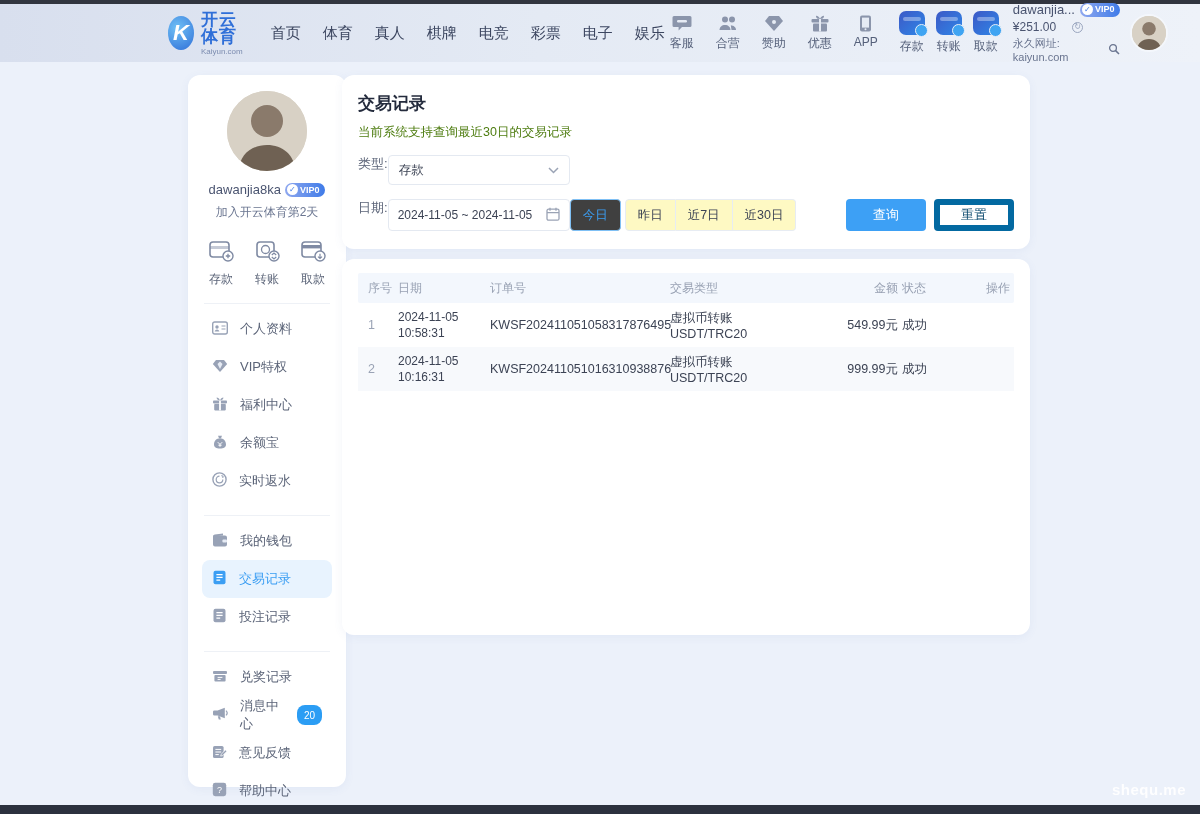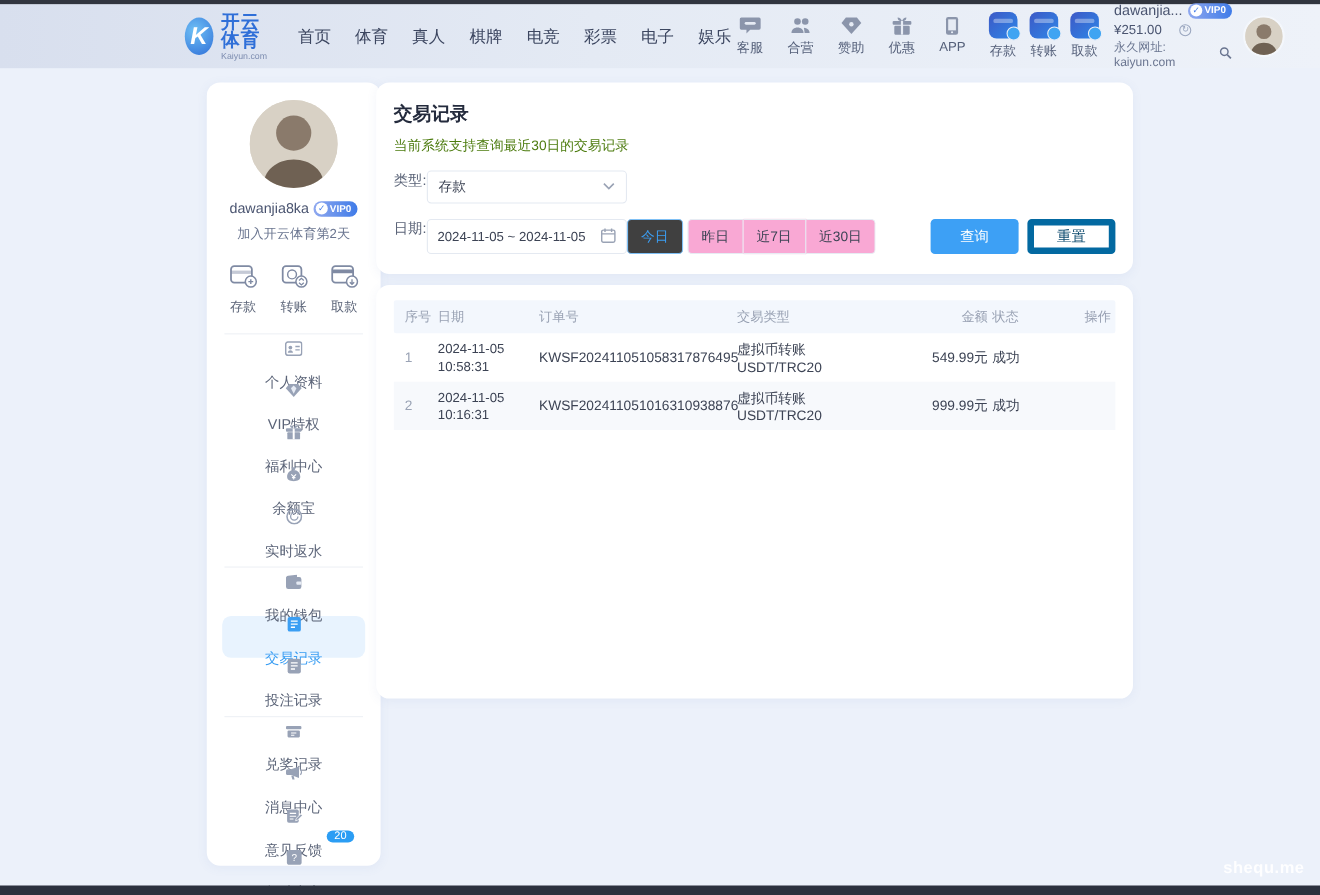--- a/index.html
+++ b/index.html
@@ -65,44 +65,44 @@
     background:#d9d2c6; cursor:pointer; }
   .side-name { display:flex; align-items:center; justify-content:center; gap:4px;
     margin-top:11px; font-size:13px; color:#4a5470; }
   .side-joined { text-align:center; font-size:12px; color:#6a7590; margin-top:7px; }
   .quick-actions { display:flex; justify-content:space-between; padding:0 6px; margin-top:18px; }
   .qa { display:flex; flex-direction:column; align-items:center; gap:5px; font-size:12px;
     color:#5b6478; cursor:pointer; }
   .divider { height:1px; background:#eef1f6; margin:15px 2px 0; }
   .menu { margin-top:6px; }
   .menu-item { display:flex; align-items:center; gap:12px; height:38px; padding:0 10px;
-    font-size:13px; color:#5b6478; cursor:pointer; border-radius:8px;flex-direction:column; }
+    font-size:13px; color:#5b6478; cursor:pointer; border-radius:8px; }
   .menu-item svg { flex:none; }
   .menu-item.active { background:#e8f3fe; color:#3b9ef3; }
-  .menu-badge { margin-left:auto; min-width:25px; height:30px; padding:0 6px; border-radius:8px;
+  .menu-badge { margin-left:auto; min-width:25px; height:20px; padding:0 6px; border-radius:8px;
     background:#2b9df4; color:#fff; font-size:10px; display:flex; align-items:center; justify-content:center; }
 
   
   .main { position:absolute; left:342px; top:75px; width:688px; }
   .card { background:#fff; border-radius:12px; box-shadow:0 2px 10px rgba(90,120,180,.07); }
   .card-filters { padding:17px 16px 18px; }
   .page-title { font-size:17px; font-weight:bold; color:#242b3d; }
   .page-subtitle { font-size:12.5px; color:#4d7c0f; margin-top:9px; }
   .filter-row { display:flex; align-items:flex-start; gap:0; margin-top:14px; }
   .filter-label { font-size:13px; color:#5b6478; flex:none; }
   .select-box { width:182px; height:30px; border:1px solid #e4e9f1; border-radius:4px;
     display:flex; align-items:center; padding:0 10px; font-size:12.5px; color:#3c4354;
     background:#fff; cursor:pointer; }
   .select-box .chev { margin-left:auto; color:#9aa3b5; font-size:10px; }
   .date-box { width:182px; height:32px; border:1px solid #e4e9f1; border-radius:4px;
     display:flex; align-items:center; padding:0 9px; font-size:12px; color:#3c4354;
     background:#fff; cursor:text; }
   .date-box .cal { margin-left:auto; }
   .range-btn { height:32px; padding:0 12px; display:flex; align-items:center; font-size:12.5px;
-    border:1px solid #e7ecf3; background:#f9a8d4; color:#3c4354; cursor:pointer; border-radius:4px; }
+    border:1px solid #e7ecf3; background:#fef9c3; color:#3c4354; cursor:pointer; border-radius:4px; }
   .range-btn.active { border-color:#7fc0f5; color:#3b9ef3; background:#404040; margin-right:4px; }
   .range-group { display:flex; }
   .range-group .range-btn { border-radius:0; border-left-width:0; }
   .range-group .range-btn:first-child { border-radius:4px 0 0 4px; border-left-width:1px; }
   .range-group .range-btn:last-child { border-radius:0 4px 4px 0; }
   .btn { height:32px; width:80px; border-radius:4px; font-size:13px; display:flex;
     align-items:center; justify-content:center; cursor:pointer; }
   .btn-primary { background:#3da0f5; color:#fff; margin-left:auto; }
   .btn-ghost { background:#fff; color:#0c4a6e; border:6px solid #0369a1; margin-left:8px; }
 

